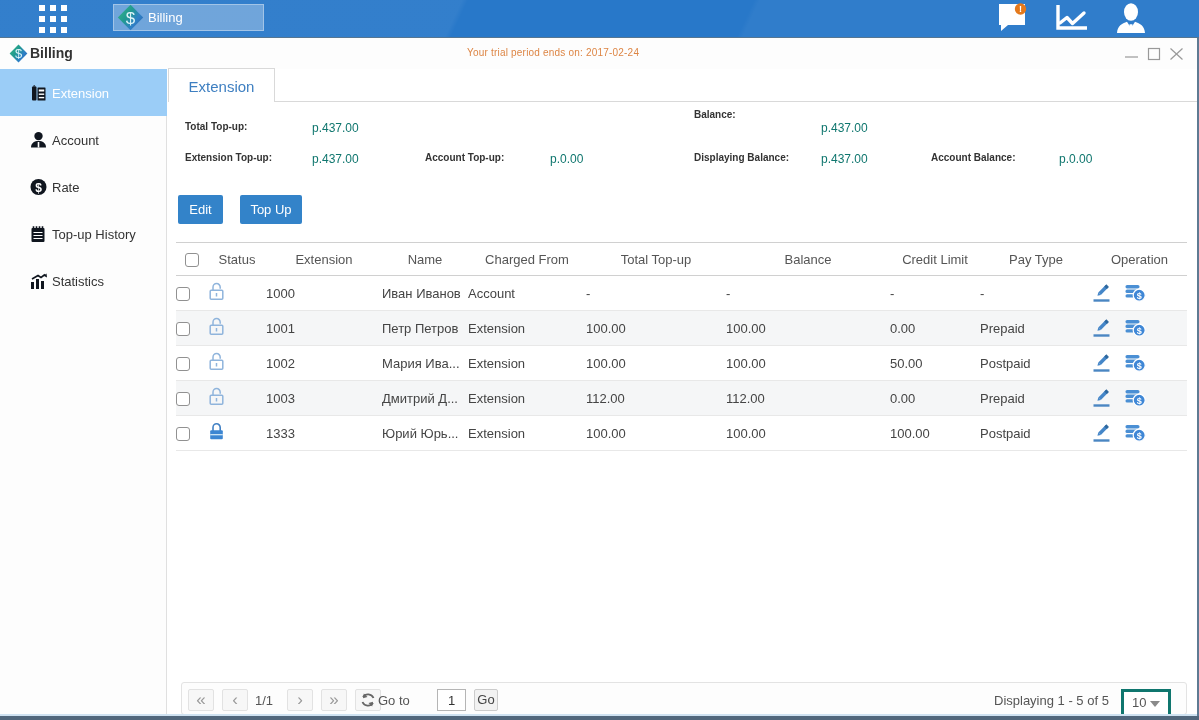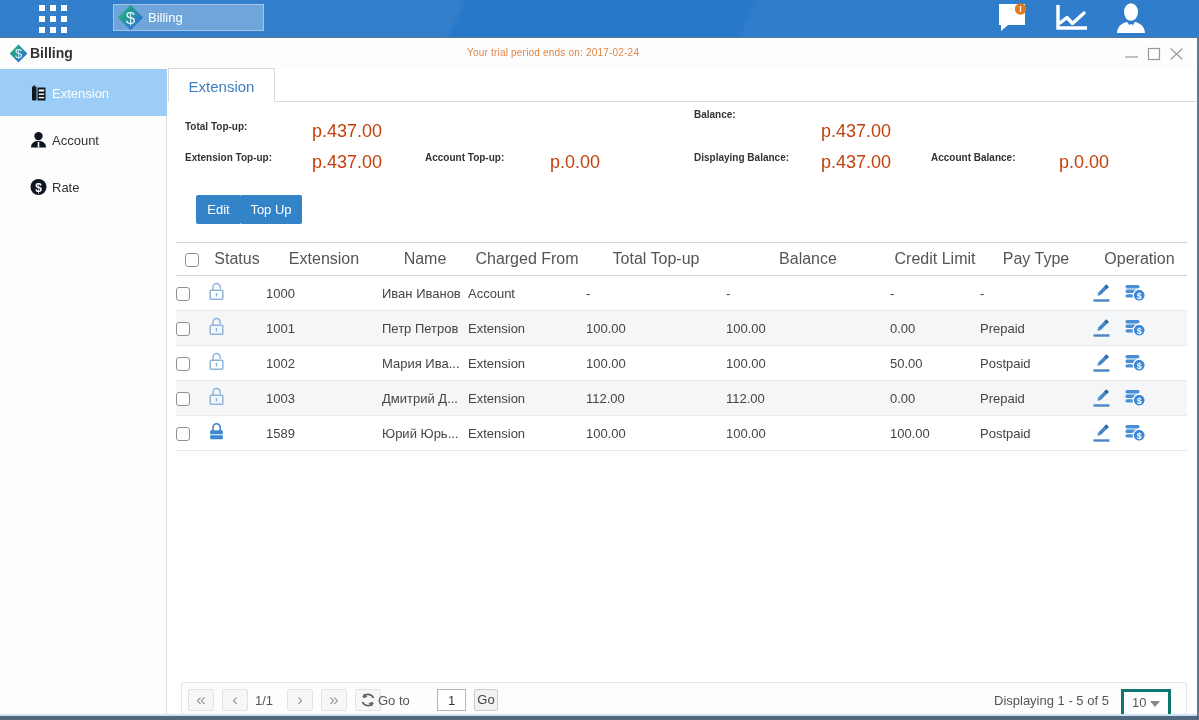--- a/index.html
+++ b/index.html
@@ -28,28 +28,28 @@
 .sideitem.sel { background:#9bcdf7; width:167px; }
 .sideitem.sel .txt { color:#fff; }
 
 
 #tabstrip-line { position:absolute; left:275px; top:101px; width:924px; height:1px; background:#d9d9d9; }
 #acttab { position:absolute; left:168px; top:68px; width:107px; height:34px; background:#fff;
   border:1px solid #d9d9d9; border-bottom:none; }
 #acttab span { position:absolute; left:0; right:0; top:9px; text-align:center; font-size:15px; color:#3e7fc1; }
 
 .sumlbl { position:absolute; font-size:10px; font-weight:bold; color:#333; }
-.sumval { position:absolute; font-size:18px; color:#c2410c; }
+.sumval { position:absolute; font-size:12px; color:#0f766e; }
 
 .btn { position:absolute; top:195px; height:29px; background:#3383c9; color:#fff; font-size:13px;
   border:none; border-radius:2px; text-align:center; line-height:29px; }
 
 
 #tbl { position:absolute; left:176px; top:242px; width:1011px; border-collapse:collapse; table-layout:fixed; }
-#tbl th { height:33px; font-size:16px; font-weight:normal; color:#555; border-top:1px solid #d0d0d0; border-bottom:1px solid #d0d0d0; text-align:center; }
+#tbl th { height:33px; font-size:13px; font-weight:normal; color:#555; border-top:1px solid #d0d0d0; border-bottom:1px solid #d0d0d0; text-align:center; }
 #tbl td { height:35px; font-size:13px; color:#444; text-align:left; border-bottom:1px solid #e8e8e8; }
 #tbl tr.alt td { background:#f5f6f7; }
 .cb { display:inline-block; width:14px; height:14px; border:1px solid #919191; border-radius:3px; background:#fff; vertical-align:middle; }
 .opicons svg { vertical-align:middle; }
 
 
 #pager { position:absolute; left:181px; top:682px; width:1006px; height:33px; background:#fdfdfd;
   border:1px solid #e3e3e3; border-radius:3px; }
 .pbtn { position:absolute; top:6px; width:26px; height:22px; background:#f7f7f7; border:1px solid #e2e2e2;
   border-radius:2px; text-align:center; color:#9a9a9a; font-size:17px; line-height:19px; }
@@ -167,41 +167,70 @@
     </svg>
     <span class="txt">Account</span>
   </div>
   <div class="sideitem">
     <svg width="17" height="17" viewBox="0 0 17 17">
       <circle cx="8.5" cy="8.5" r="8" fill="#10161f"></circle>
       <text x="8.5" y="13" font-size="12" font-weight="bold" fill="#fff" text-anchor="middle" font-family="Liberation Sans">$</text>
     </svg>
     <span class="txt">Rate</span>
   </div>
+  <div class="sideitem">
+    <svg width="16" height="17" viewBox="0 0 16 17">
+      <rect x="1.5" y="2.5" width="13" height="14" rx="1" fill="#10161f"></rect>
+      <g stroke="#10161f" stroke-width="1.6">
+        <line x1="3.5" y1="0.8" x2="3.5" y2="4"></line>
+          <line x1="6.5" y1="0.8" x2="6.5" y2="4"></line>
+        <line x1="9.5" y1="0.8" x2="9.5" y2="4"></line>
+          <line x1="12.5" y1="0.8" x2="12.5" y2="4"></line>
+      </g>
+      <g stroke="#fff" stroke-width="1.2">
+        <line x1="3.5" y1="7" x2="12.5" y2="7"></line>
+          <line x1="3.5" y1="10" x2="12.5" y2="10"></line>
+          <line x1="3.5" y1="13" x2="12.5" y2="13"></line>
+      </g>
+    </svg>
+    <span class="txt">Top-up History</span>
+  </div>
+  <div class="sideitem">
+    <svg width="18" height="16" viewBox="0 0 18 16">
+      <g fill="#10161f">
+        <rect x="1" y="9" width="3" height="7"></rect>
+        <rect x="6" y="6" width="3" height="10"></rect>
+        <rect x="11" y="8" width="3" height="8"></rect>
+      </g>
+      <path d="M2 6 L8 2.5 L11 4.5 L15 1.5" stroke="#10161f" stroke-width="1.6" fill="none"></path>
+      <path d="M16.5 0.5 l0.5 4 -3.4 -1.8 z" fill="#10161f"></path>
+    </svg>
+    <span class="txt">Statistics</span>
+  </div>
 </div>
 
 <div id="tabstrip-line"></div>
 <div id="acttab">
     <span>Extension</span>
   </div>
 
 <div class="sumlbl" style="left:185px;top:121px">Total Top-up:</div>
 <div class="sumval" style="left:312px;top:121px">p.437.00</div>
 <div class="sumlbl" style="left:694px;top:109px">Balance:</div>
 <div class="sumval" style="left:821px;top:121px">p.437.00</div>
 <div class="sumlbl" style="left:185px;top:152px">Extension Top-up:</div>
 <div class="sumval" style="left:312px;top:152px">p.437.00</div>
 <div class="sumlbl" style="left:425px;top:152px">Account Top-up:</div>
 <div class="sumval" style="left:550px;top:152px">p.0.00</div>
 <div class="sumlbl" style="left:694px;top:152px">Displaying Balance:</div>
 <div class="sumval" style="left:821px;top:152px">p.437.00</div>
 <div class="sumlbl" style="left:931px;top:152px">Account Balance:</div>
 <div class="sumval" style="left:1059px;top:152px">p.0.00</div>
 
-<div class="btn" style="left:196px;width:45px">Edit</div>
+<div class="btn" style="left:178px;width:45px">Edit</div>
 <div class="btn" style="left:240px;width:62px">Top Up</div>
 
 <table id="tbl" cellspacing="0">
   <colgroup>
     <col style="width:32px">
       <col style="width:58px">
       <col style="width:116px">
       <col style="width:86px">
       <col style="width:118px">
     <col style="width:140px">
@@ -355,21 +384,21 @@
             <text x="14.2" y="14.6" font-size="9" font-weight="bold" fill="#fff" text-anchor="middle" font-family="Liberation Sans">$</text>
           </svg></td>
   </tr>
   <tr>
     <td><span class="cb"></span></td>
     <td><svg width="17" height="19" viewBox="0 0 17 19">
             <path d="M5 9 V5.4 A3.6 3.6 0 0 1 12.2 5.4 V9" fill="none" stroke="#4080c4" stroke-width="1.6"></path>
             <rect x="2.2" y="8.2" width="12.6" height="9" rx="1" fill="#3c86d2"></rect>
             <line x1="2.2" y1="12.7" x2="14.8" y2="12.7" stroke="#d8ecf8" stroke-width="1.2"></line>
           </svg></td>
-    <td>1589</td>
+    <td>1333</td>
         <td>Юрий Юрь...</td>
         <td>Extension</td>
         <td>100.00</td>
         <td>100.00</td>
         <td>100.00</td>
         <td>Postpaid</td>
     <td class="opicons"><svg width="19" height="18" viewBox="0 0 19 18">
             <line x1="1.5" y1="16.5" x2="17.5" y2="16.5" stroke="#4a86c2" stroke-width="2.4"></line>
             <g transform="rotate(45 12 5)">
               <rect x="10.4" y="1" width="3.6" height="10.5" fill="#4586c8"></rect>

